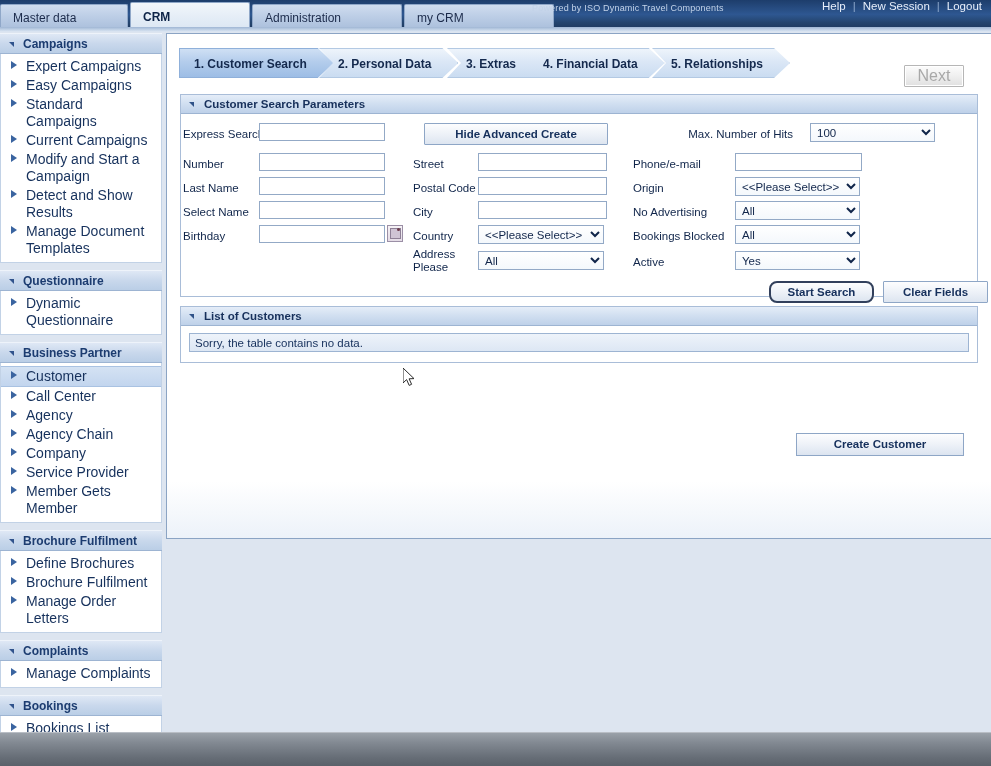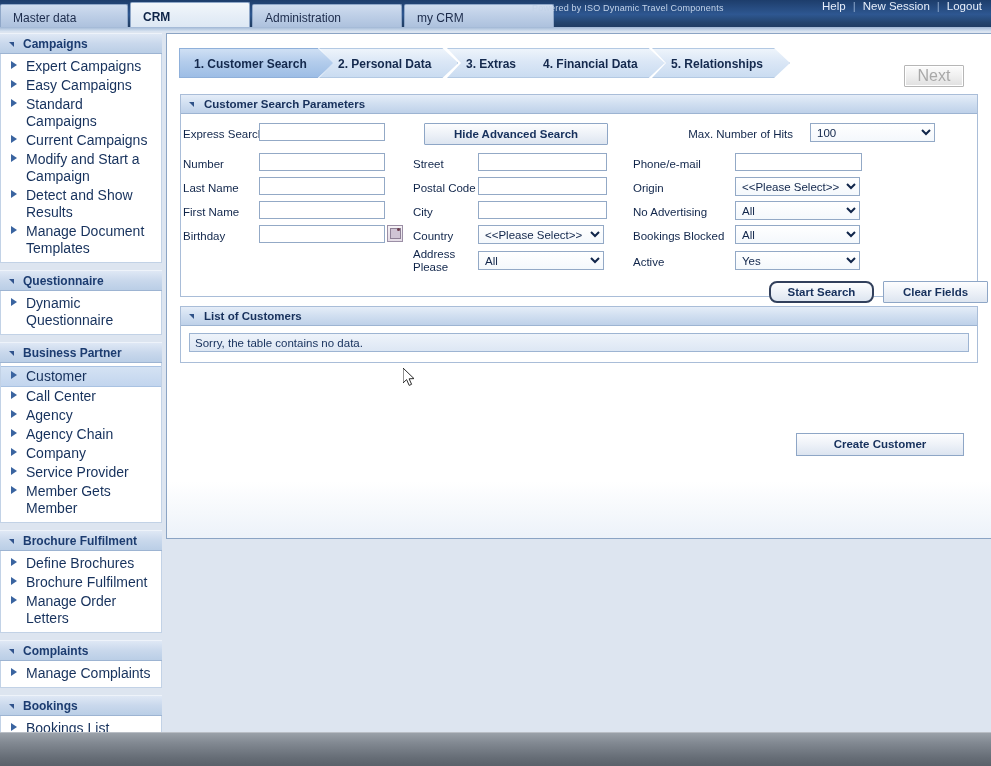--- a/index.html
+++ b/index.html
@@ -538,35 +538,35 @@
       <div class="panelhead">
         <span class="tri"></span>
         <span>Customer Search Parameters</span>
       </div>
       <div class="panelbody" style="height:182px;">
 
         <div class="lbl" style="left:2px; top:13px;">Express Search</div>
         <input class="txt" style="left: 78px; top: 9px; width: 126px;" type="text" value="">
 
         <div class="btn" style="left:243px; top:9px; width:184px;">
-          <span>Hide Advanced Search</span>
+          <span>Hide Advanced Create</span>
         </div>
 
         <div class="lbl" style="left:492px; top:13px; width:120px; text-align:right;">Max. Number of Hits</div>
         <select class="sel" style="left:629px; top:9px; width:125px;">
           <option>100</option>
         </select>
 
         <div class="lbl" style="left:2px; top:43px;">Number</div>
         <input class="txt" style="left: 78px; top: 39px; width: 126px;" type="text" value="">
 
         <div class="lbl" style="left:2px; top:67px;">Last Name</div>
         <input class="txt" style="left: 78px; top: 63px; width: 126px;" type="text" value="">
 
-        <div class="lbl" style="left:2px; top:91px;">First Name</div>
+        <div class="lbl" style="left:2px; top:91px;">Select Name</div>
         <input class="txt" style="left: 78px; top: 87px; width: 126px;" type="text" value="">
 
         <div class="lbl" style="left:2px; top:115px;">Birthday</div>
         <input class="txt" style="left: 78px; top: 111px; width: 126px;" type="text" value="">
         <div class="calbtn" style="left:206px; top:111px;">
           <span class="glyph"></span>
           <span class="dot"></span>
         </div>
 
         <div class="lbl" style="left:232px; top:43px;">Street</div>

